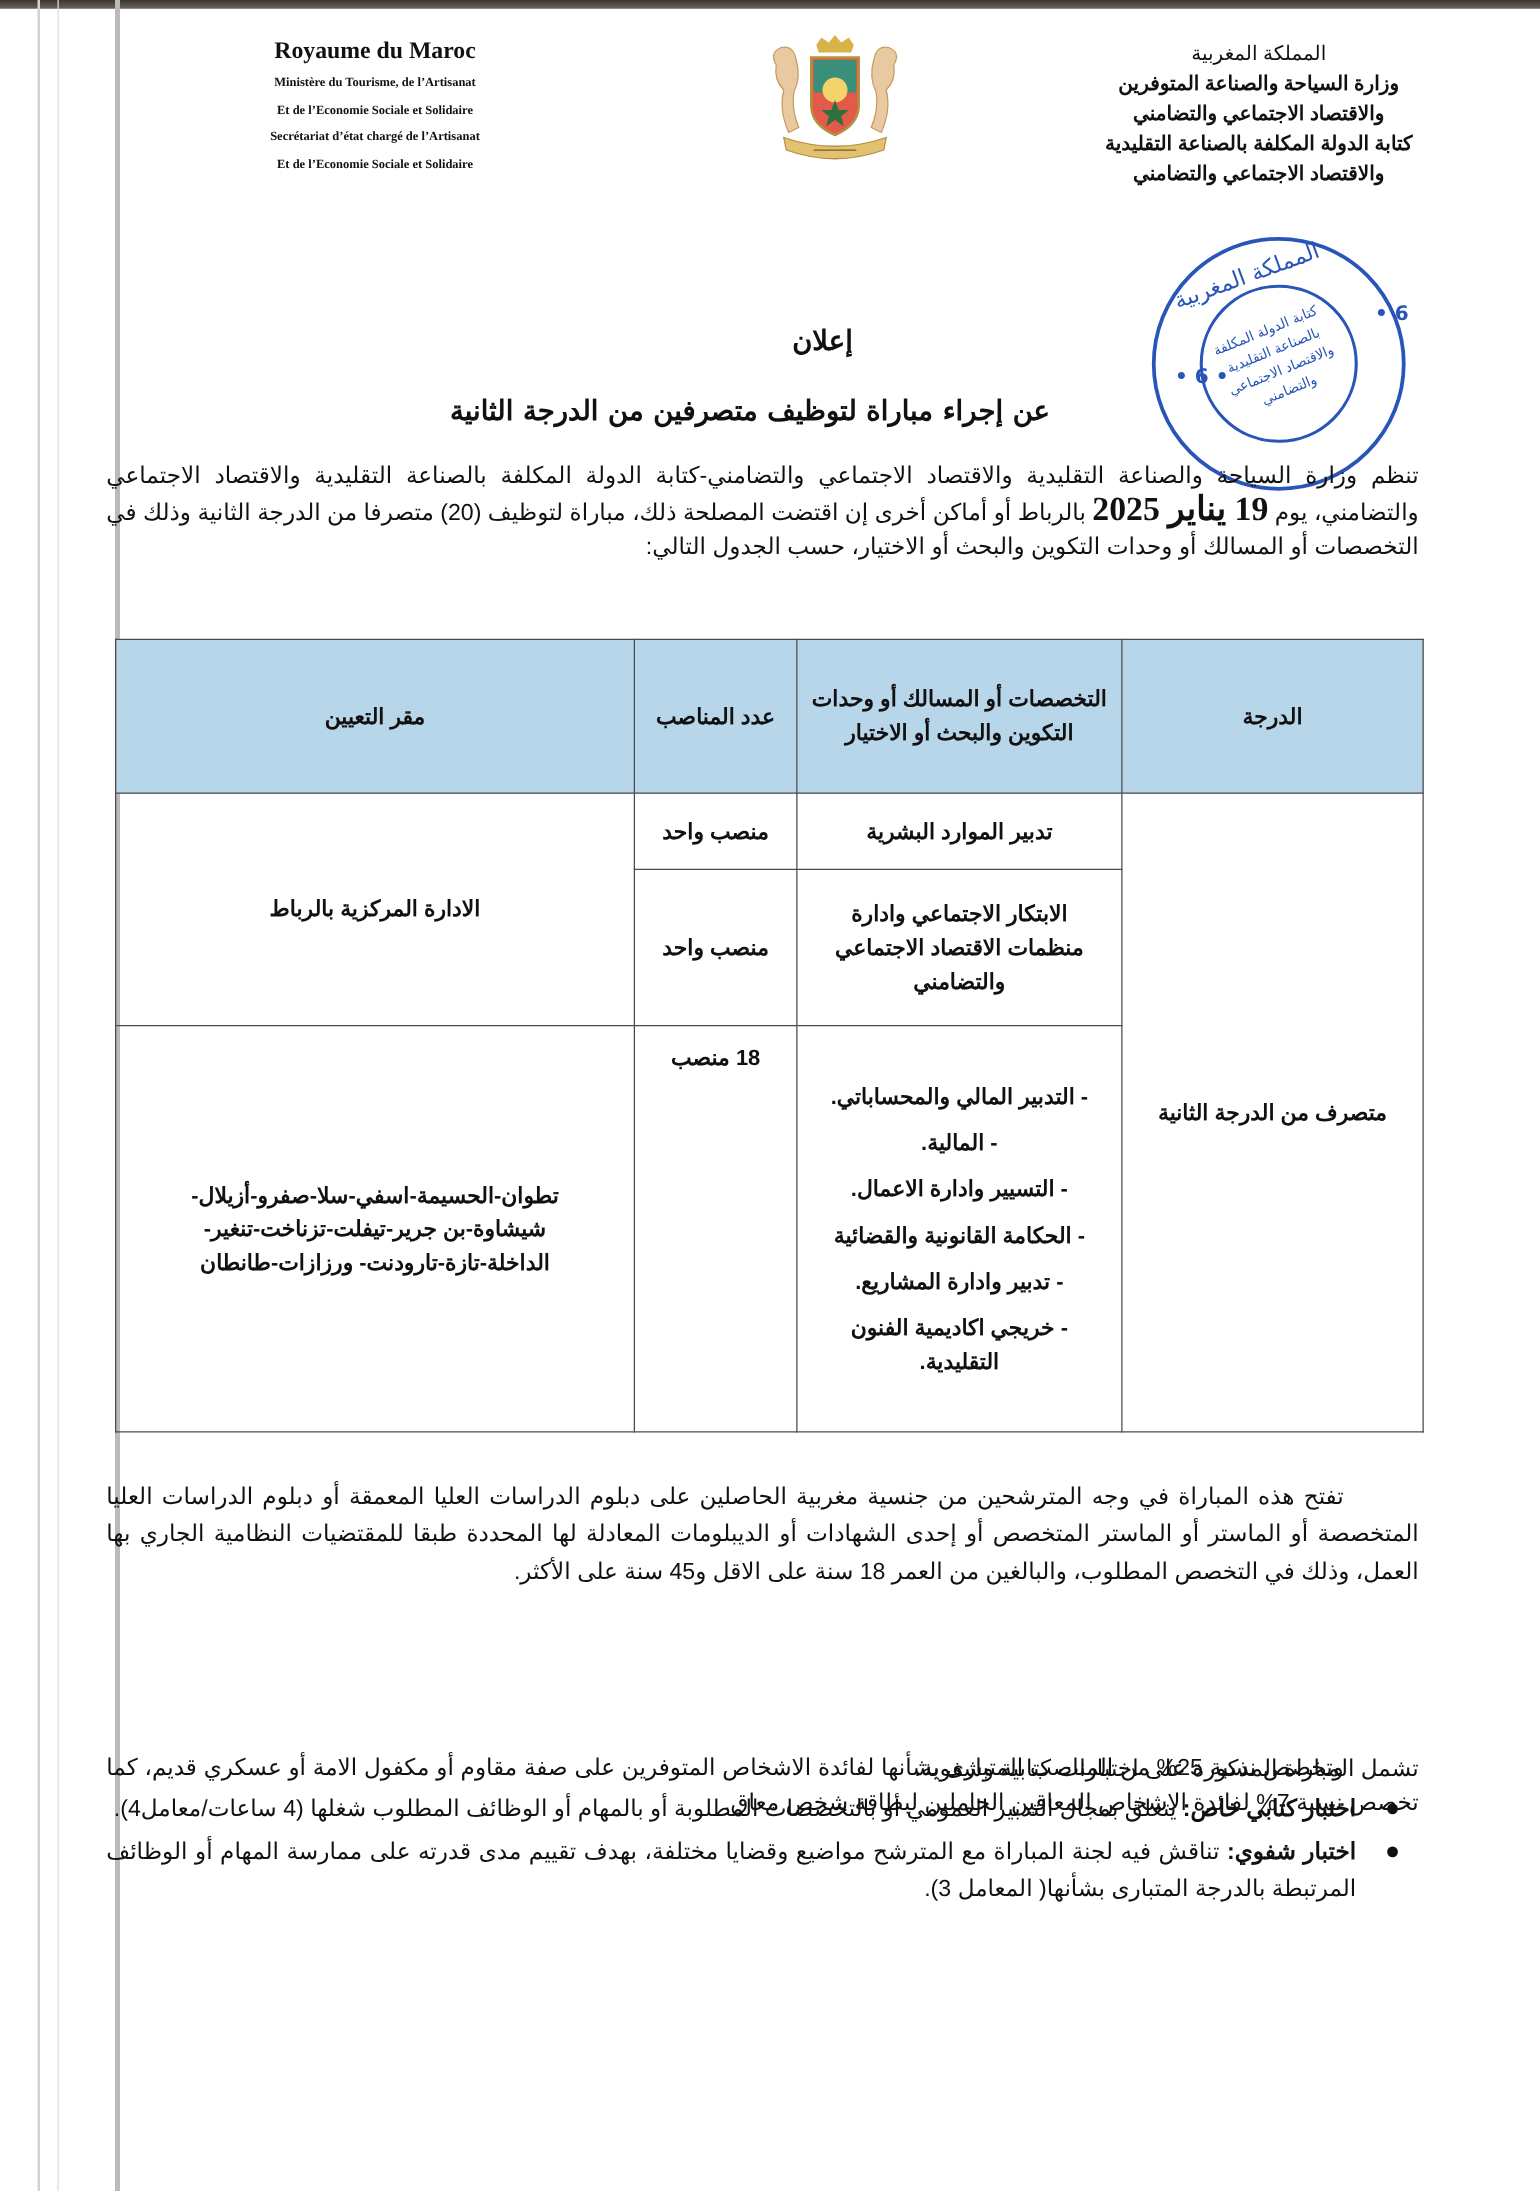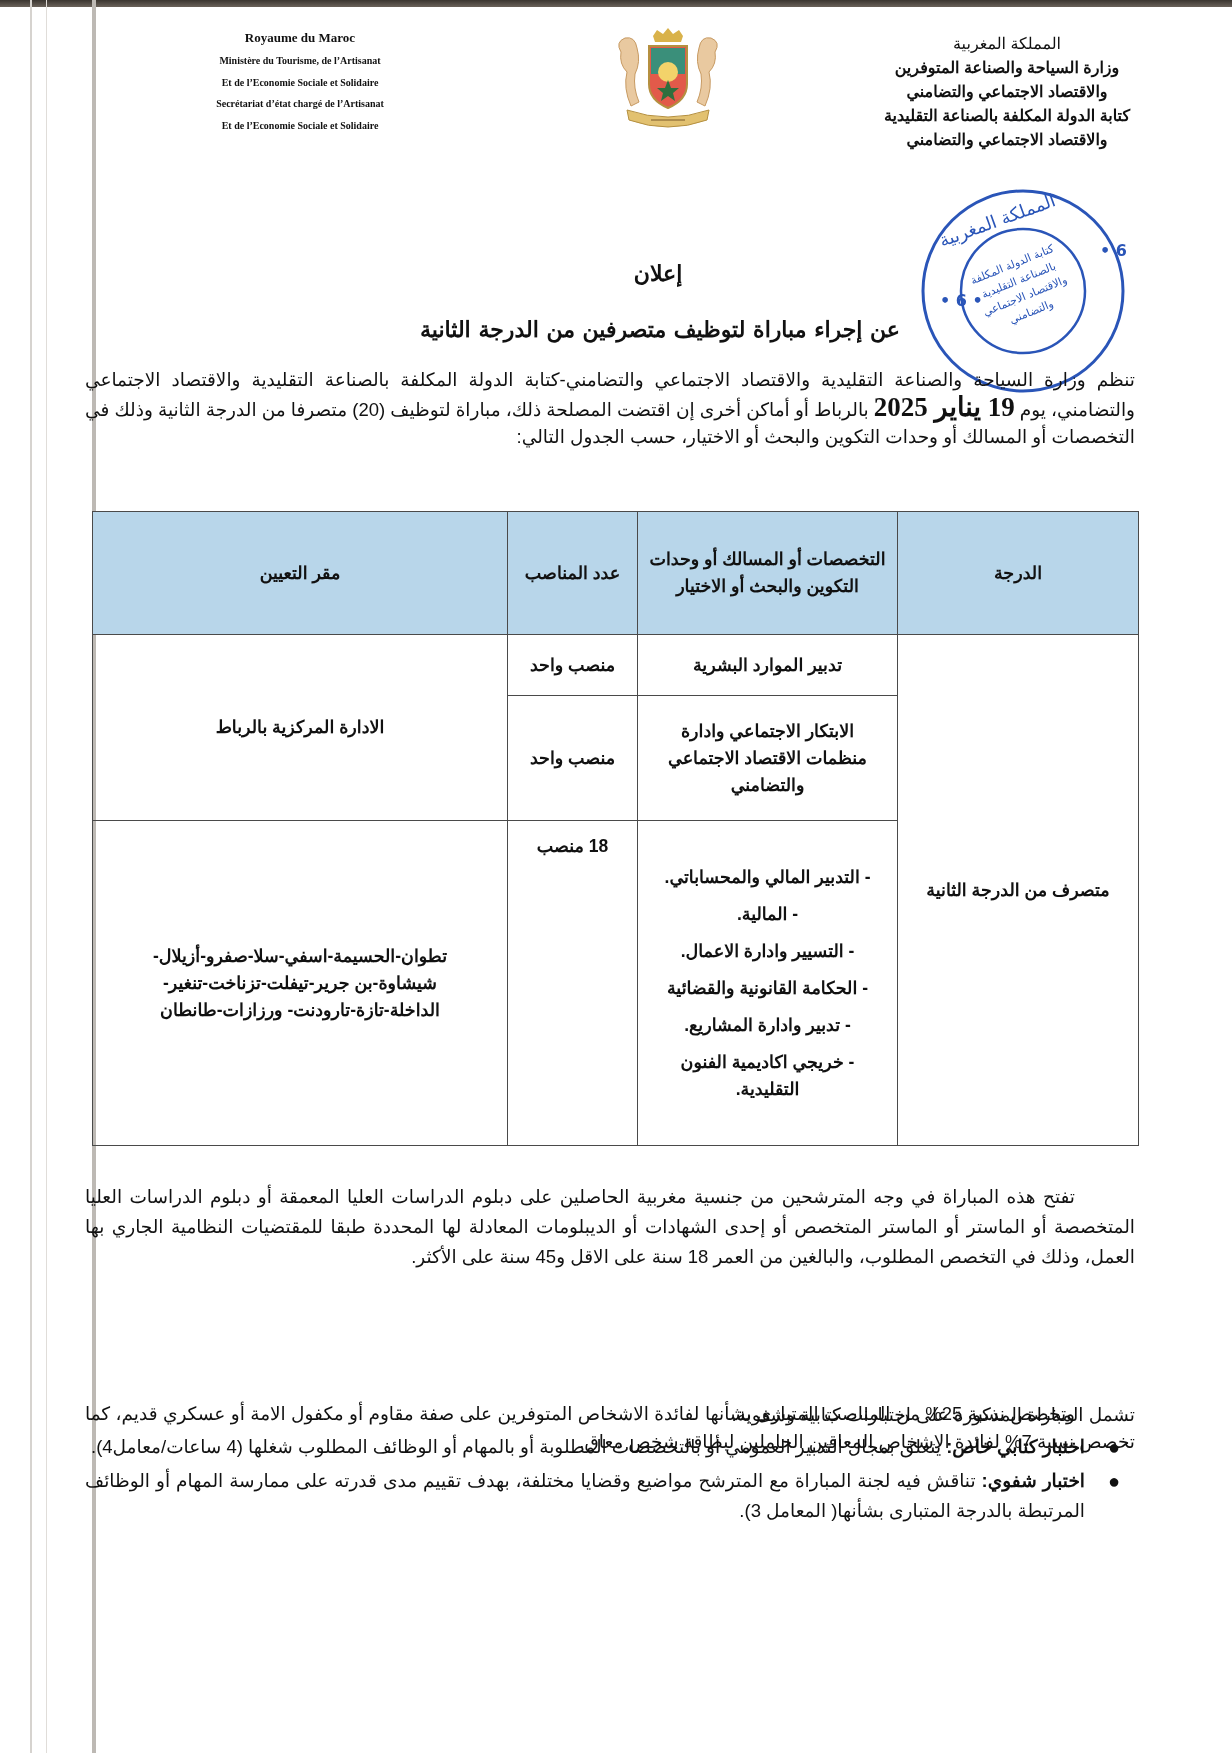--- a/index.html
+++ b/index.html
@@ -9,34 +9,34 @@
     font-family: "Liberation Sans", sans-serif;
   }
   .top-bar { position: absolute; left: 0; top: 0; width: 1232px; height: 7px; background: linear-gradient(#3a3530, #6a625a); }
   .vline { position: absolute; top: 0; height: 1753px; background: #c9c6c2; }
   .v1 { left: 30px; width: 2px; background: #d6d3cf; }
   .v2 { left: 46px; width: 1px; background: #e0ddd9; }
   .v3 { left: 92px; width: 4px; background: #bdb9b4; }
 
   .hdr-fr { position: absolute; left: 130px; top: 30px; width: 340px; text-align: center;
     font-family: "Liberation Serif", serif; font-weight: bold; }
-  .hdr-fr .l0 { font-size: 13px; margin-bottom: 4px; }
+  .hdr-fr .l0 { font-size: 19px; margin-bottom: 4px; }
   .hdr-fr .ln { font-size: 10px; line-height: 21.5px; }
 
   .hdr-ar { position: absolute; right: 60px; top: 32px; width: 330px; text-align: center; direction: rtl; font-weight: bold; }
   .hdr-ar .l0 { font-size: 16px; font-weight: normal; line-height: 24px; }
   .hdr-ar .ln { font-size: 16px; line-height: 24px; }
 
   .emblem { position: absolute; left: 607px; top: 28px; width: 122px; height: 112px; }
 
   .stamp { position: absolute; left: 918px; top: 186px; width: 210px; height: 210px; }
 
   .title1 { position: absolute; left: 0; width: 1232px; top: 260px; text-align: center;
     font-family: "DejaVu Serif", serif; font-weight: bold; font-size: 22px; direction: rtl; padding-left: 42px; }
-  .title2 { position: absolute; left: 300px; width: 600px; top: 316px; text-align: right;
+  .title2 { position: absolute; left: 300px; width: 600px; top: 316px; text-align: center;
     font-family: "DejaVu Serif", serif; font-weight: bold; font-size: 22px; direction: rtl; }
 
   .intro { position: absolute; left: 85px; width: 1050px; top: 366px; direction: rtl; text-align: justify;
     font-size: 18.5px; line-height: 27.5px; }
   .intro b { font-family: "Liberation Serif", serif; font-size: 27px; }
 
   table.grid { position: absolute; left: 92px; top: 511px; width: 1047px; border-collapse: collapse; direction: rtl; }
   table.grid td, table.grid th { border: 1.5px solid #4a4a4a; vertical-align: middle; text-align: center; font-weight: bold; font-size: 17.5px; line-height: 27px; }
   table.grid th { background: #b8d6ea; height: 120px; }
   .c-grade { width: 238px; }

